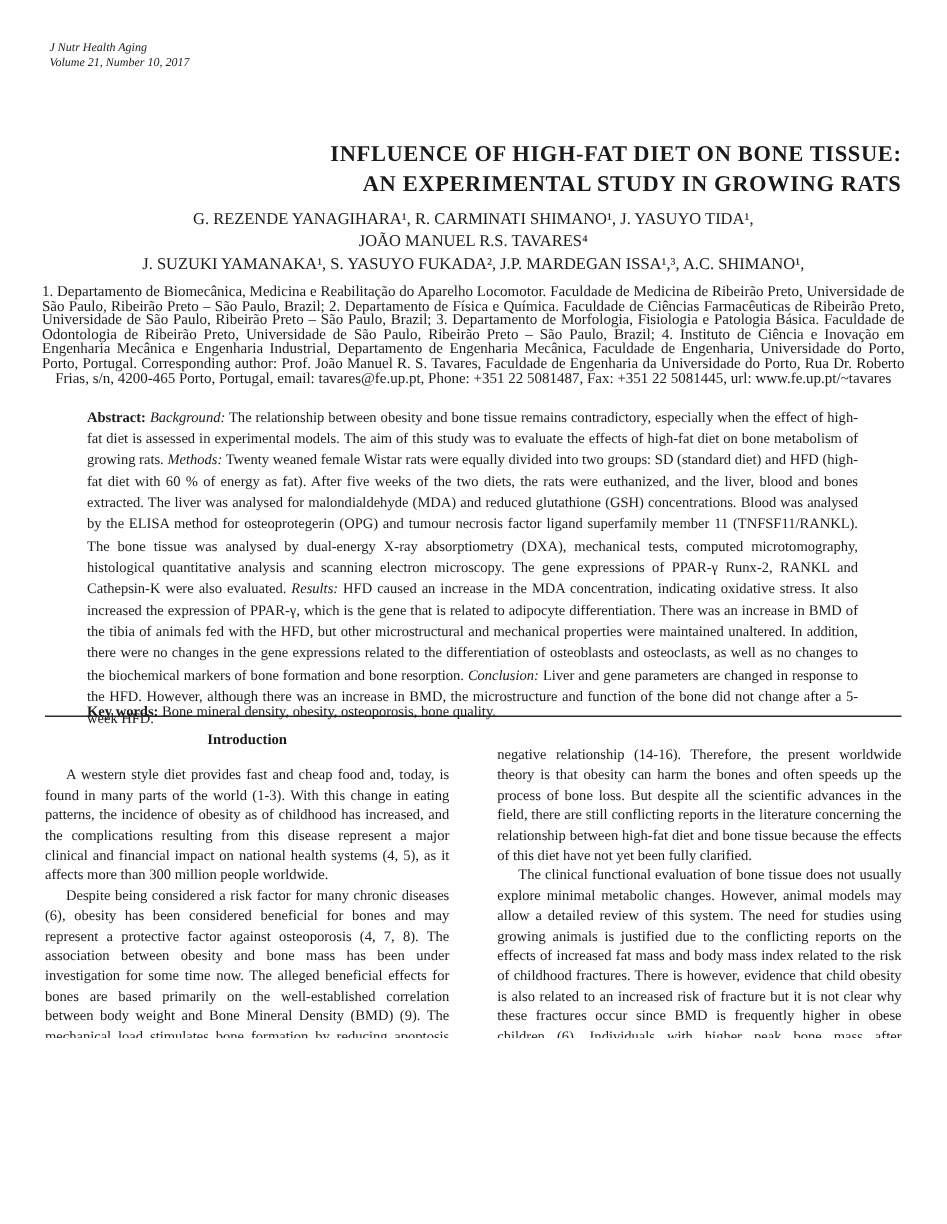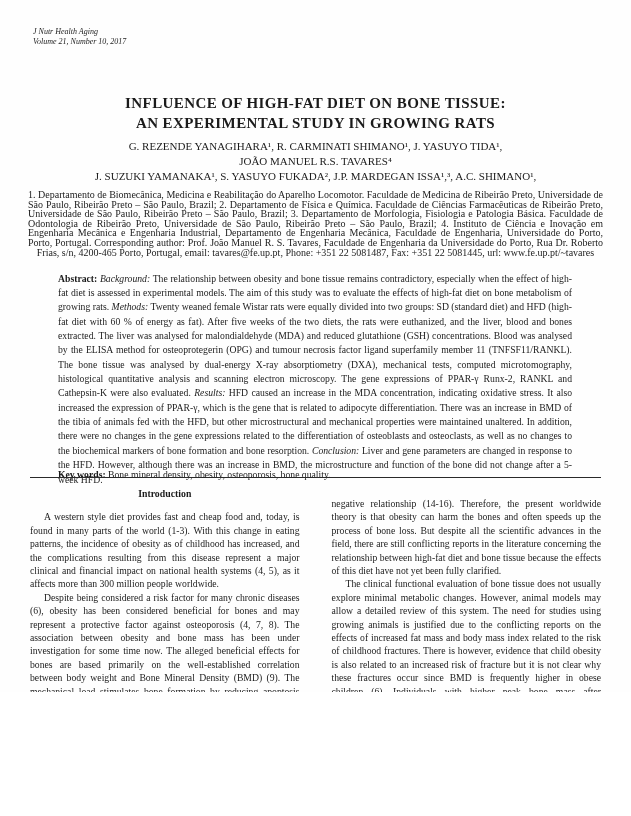--- a/index.html
+++ b/index.html
@@ -16,21 +16,21 @@
     position: absolute;
     top: 27px; left: 33px;
     font-size: 8px;
     font-style: italic;
     line-height: 10px;
   }
   .paper-title {
     position: absolute;
     top: 93px; left: 30px; right: 30px;
     margin: 0;
-    text-align: center;
+    text-align: right;
     font-size: 15px;
     font-weight: bold;
     line-height: 20px;
     letter-spacing: 0.4px;
   }
   .authors {
     position: absolute;
     top: 139px; left: 30px; right: 30px;
     text-align: center;
     font-size: 11px;

